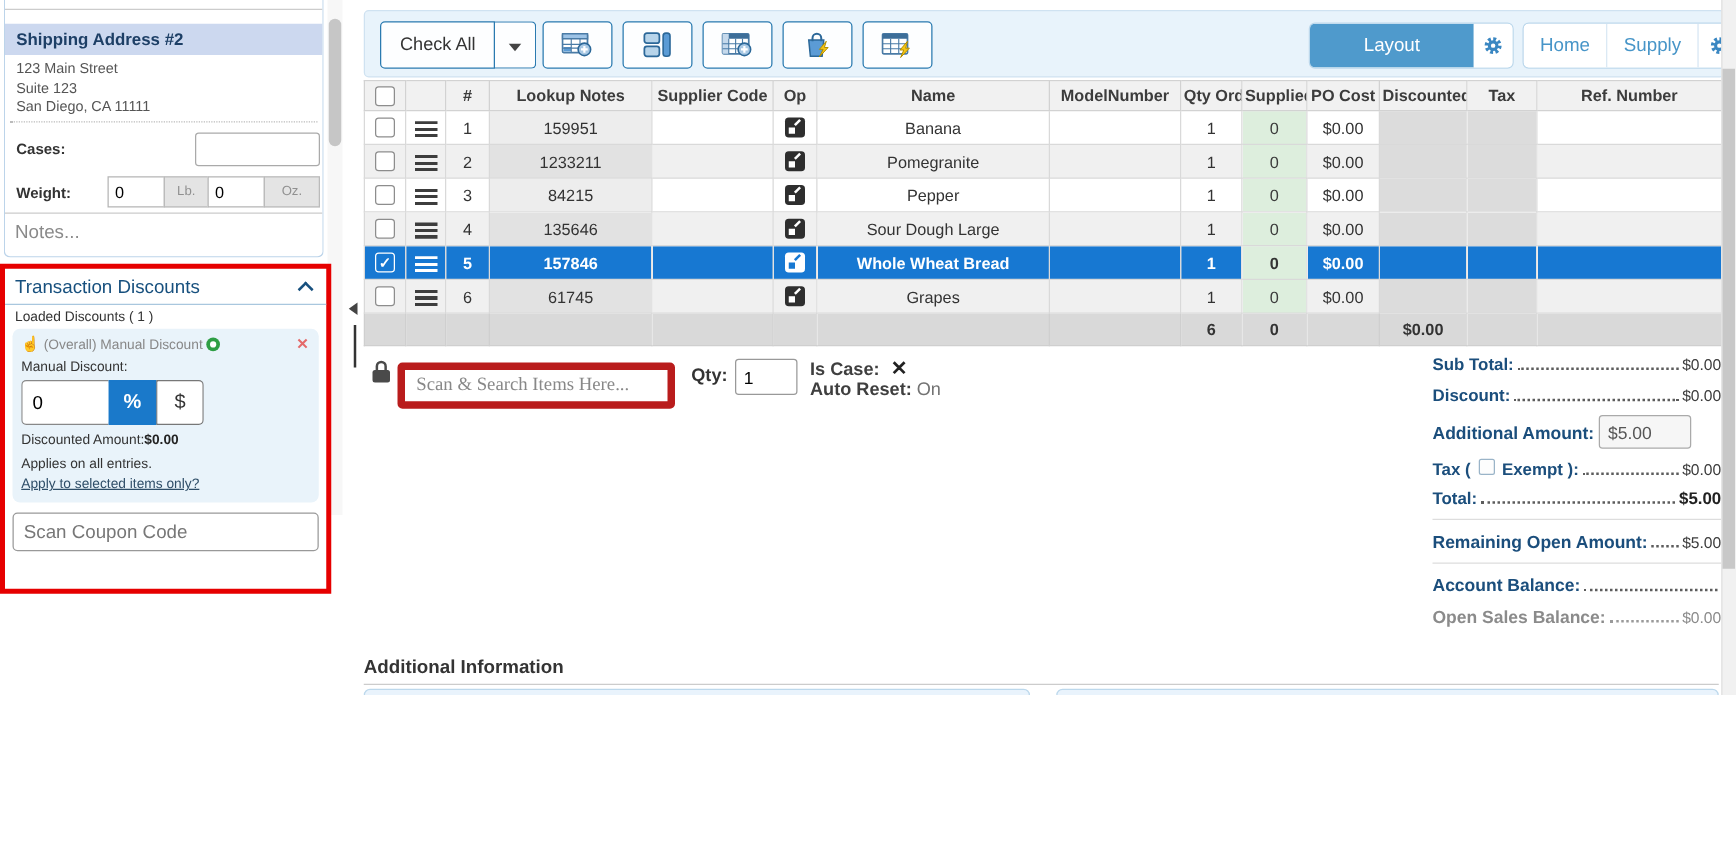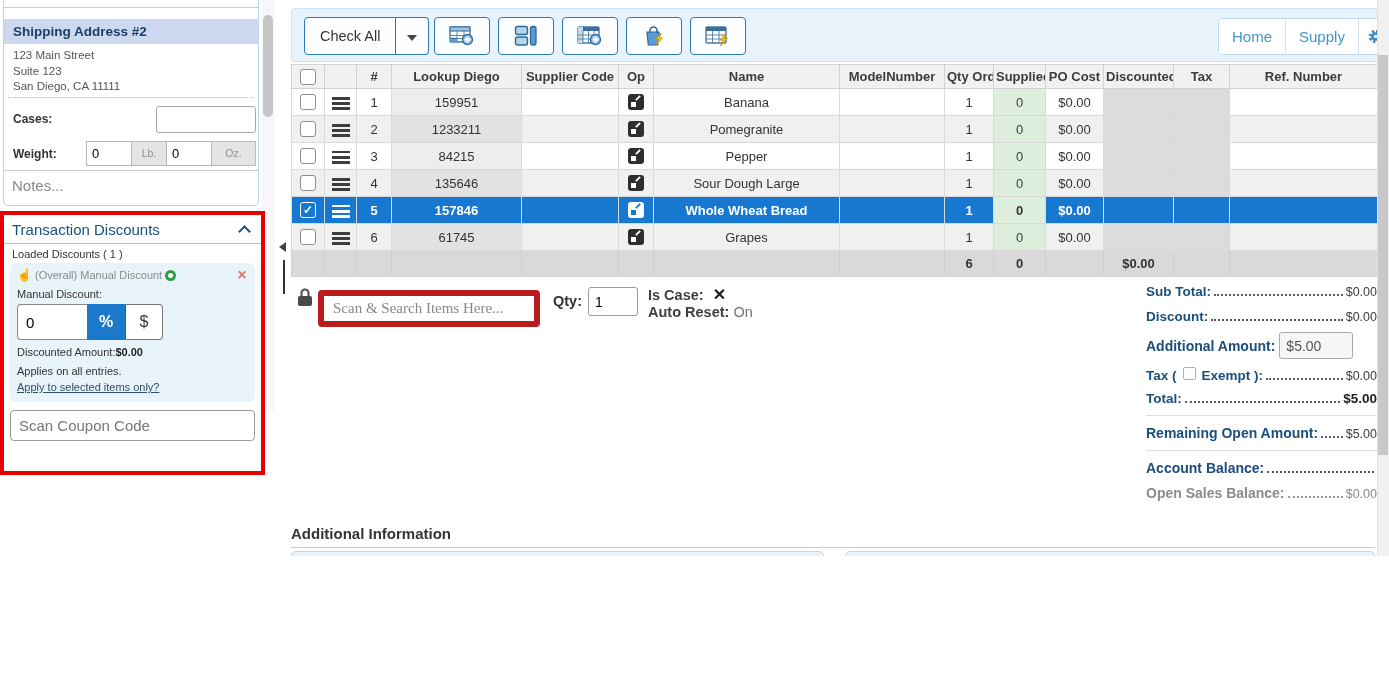--- a/index.html
+++ b/index.html
@@ -270,20 +270,30 @@
       </svg>
     </button>
     <button class="tb-icon-btn" style="left:398px;">
       <svg width="26" height="22" viewBox="0 0 26 22">
         <rect x="1" y="2" width="20" height="16" rx="1" fill="#fff" stroke="#4a7ba6" stroke-width="1.4"></rect>
         <rect x="1" y="2" width="20" height="4" fill="#3d6e99"></rect>
         <path d="M7.5 6v12 M14 6v12 M1 10h20 M1 14h20" stroke="#4a7ba6" stroke-width="0.9" fill="none"></path>
         <polygon points="21,8 15,15 18,15 15.5,21 22.5,13.5 19.5,13.5" fill="#f6c514" stroke="#b38f00" stroke-width="0.8"></polygon>
       </svg>
     </button>
+    <div class="layout-group">
+      <button class="btn-layout">Layout</button>
+      <button class="btn-gear">
+        <svg width="17" height="17" viewBox="0 0 20 20">
+          <circle cx="10" cy="10" r="6.2" fill="none" stroke="#3a87c2" stroke-width="3.6" stroke-dasharray="2.7 2.15"></circle>
+          <circle cx="10" cy="10" r="5" fill="#3a87c2"></circle>
+          <circle cx="10" cy="10" r="2.1" fill="#fff"></circle>
+        </svg>
+      </button>
+    </div>
     <div class="nav-group">
       <button class="btn-nav">Home</button>
       <button class="btn-nav">Supply</button>
       <button class="btn-gear" style="width:34px;">
         <svg width="17" height="17" viewBox="0 0 20 20">
           <circle cx="10" cy="10" r="6.2" fill="none" stroke="#3a87c2" stroke-width="3.6" stroke-dasharray="2.7 2.15"></circle>
           <circle cx="10" cy="10" r="5" fill="#3a87c2"></circle>
           <circle cx="10" cy="10" r="2.1" fill="#fff"></circle>
         </svg>
       </button>
@@ -305,21 +315,21 @@
         <col style="width:58px">
         <col style="width:70px">
       <col style="width:56px">
         <col style="width:148px">
     </colgroup>
     <thead>
       <tr>
         <th><span class="cb"></span></th>
         <th></th>
         <th>#</th>
-        <th>Lookup Diego</th>
+        <th>Lookup Notes</th>
         <th>Supplier Code</th>
         <th>Op</th>
         <th>Name</th>
         <th>ModelNumber</th>
         <th>Qty Ord</th>
         <th>Supplied</th>
         <th>PO Cost</th>
         <th>Discounted</th>
         <th>Tax</th>
         <th>Ref. Number</th>

